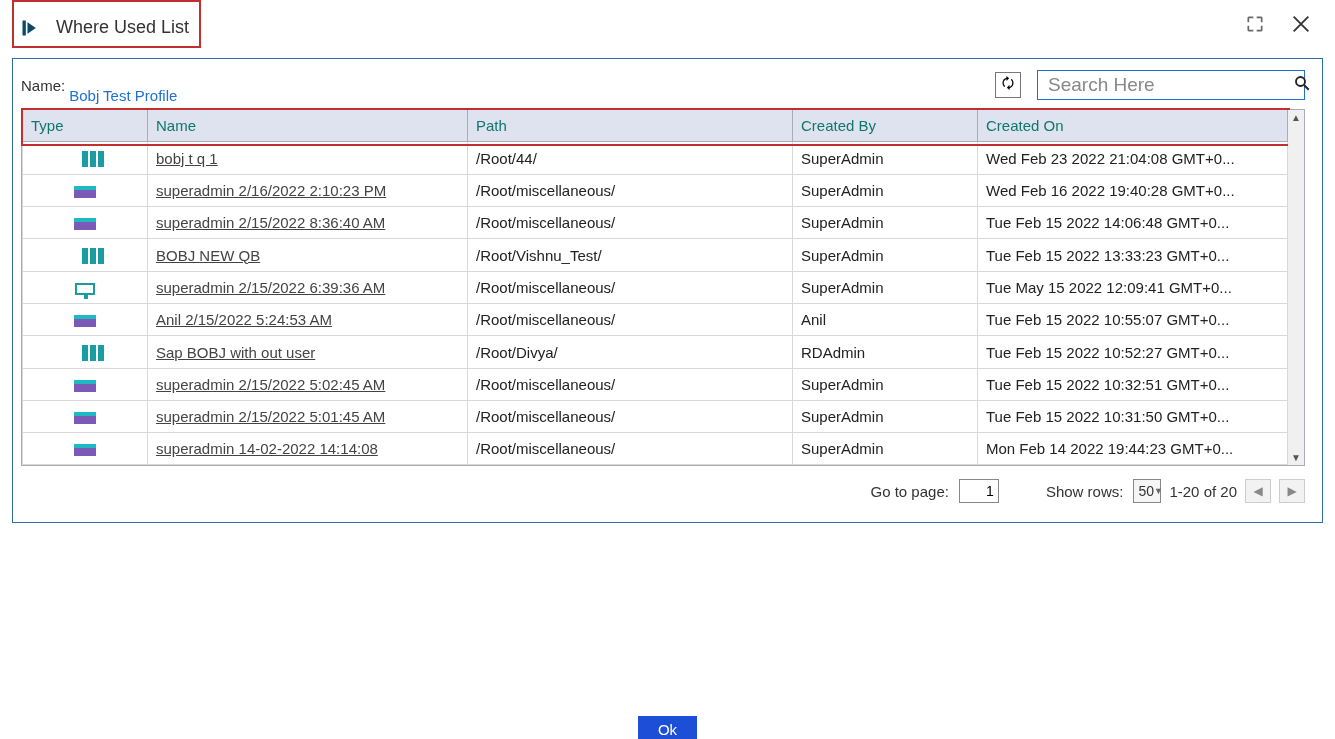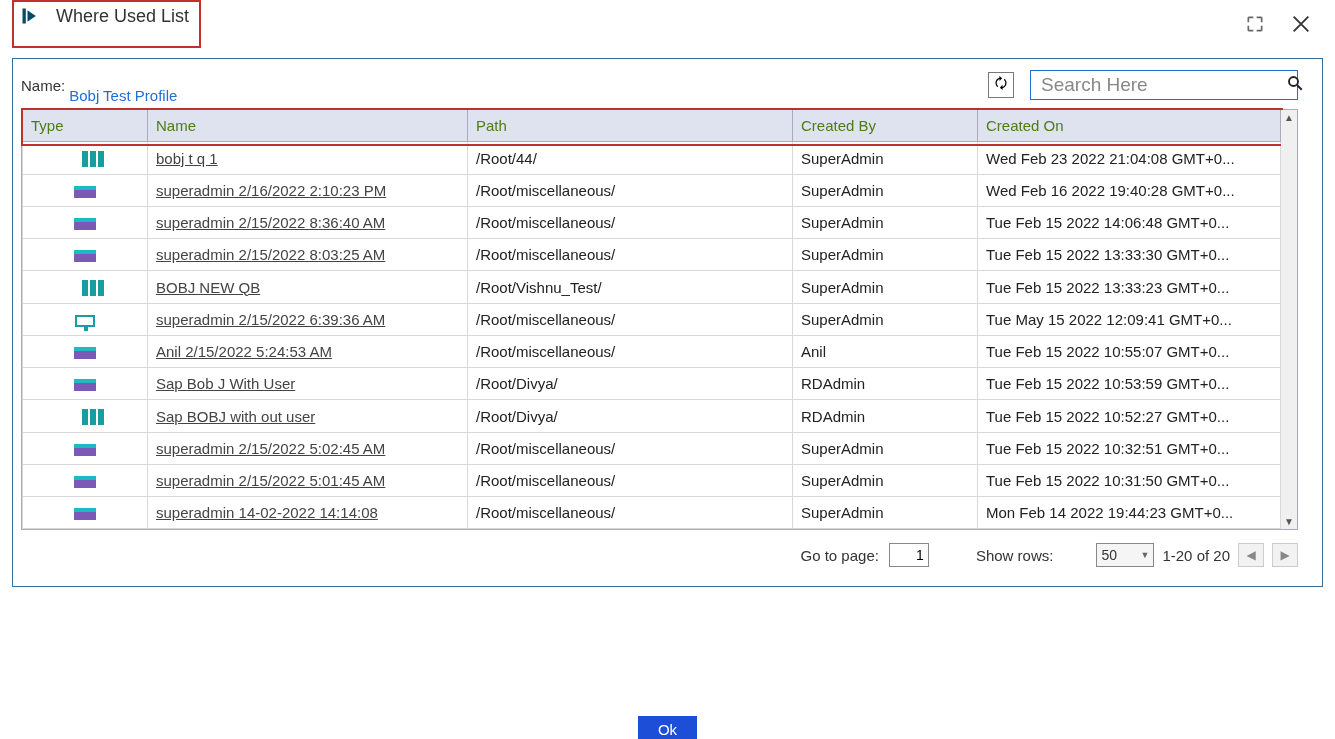--- a/index.html
+++ b/index.html
@@ -17,21 +17,21 @@
     position: relative;
   }
   .titlebar {
     height: 48px;
     display: flex;
     align-items: center;
     padding: 0 12px;
   }
   .title-group {
     display: flex;
-    align-items: flex-start;
+    align-items: flex-end;
     gap: 16px;
     border: 2px solid #c2302e;
     padding: 4px 10px 8px 6px;
     height: 48px;
   }
   .title-icon {
     width: 20px;
     height: 20px;
     display: inline-block;
   }
@@ -51,21 +51,21 @@
     height: 24px;
     cursor: pointer;
     display: flex;
     align-items: center;
     justify-content: center;
     color: #555;
   }
   .body-area {
     margin: 10px 12px 0 12px;
     border: 1px solid #2f6fa3;
-    padding: 8px 24px 10px 8px;
+    padding: 8px 17px 10px 8px;
   }
   .toolbar {
     display: flex;
     align-items: center;
     height: 36px;
     margin-bottom: 6px;
   }
   .name-label {
     color: #333;
     font-size: 15px;
@@ -144,21 +144,21 @@
   table {
     border-collapse: collapse;
     width: calc(100% - 16px);
     table-layout: fixed;
   }
   thead th {
     text-align: left;
     background: #dfe3ef;
     font-weight: normal;
     font-size: 15px;
-    color: #4d7c0f;
+    color: #0f766e;
     padding: 7px 8px;
     border: 1px solid #aab;
     border-top: none;
   }
   tbody td {
     border: 1px solid #d8d8d8;
     padding: 7px 8px;
     font-size: 15px;
     color: #222;
     white-space: nowrap;
@@ -186,30 +186,29 @@
   .footer-label { margin-right: 2px; margin-left: 39px; }
   .page-input {
     width: 40px;
     height: 24px;
     border: 1px solid #888;
     text-align: right;
     padding-right: 4px;
     font-size: 14px;
   }
   .rows-select {
-    width: 58px;
+    width: 28px;
     height: 24px;
     border: 1px solid #888;
     background: #f5f5f5;
     display: inline-flex;
     align-items: center;
     justify-content: space-between;
     padding: 0 4px;
     font-size: 14px;
-    margin-left: 33px;
   }
   .rows-select .tri { font-size: 9px; color: #666; }
   .pager-btn {
     width: 26px;
     height: 24px;
     border: 1px solid #ccc;
     background: #f2f2f2;
     color: #888;
     display: inline-flex;
     align-items: center;
@@ -345,53 +344,39 @@
               <td>Wed Feb 16 2022 19:40:28 GMT+0...</td>
             </tr>
             <tr>
               <td class="col-type"><span class="type-ic ic-b"></span></td>
               <td class="name-cell"><a href="#">superadmin 2/15/2022 8:36:40 AM</a></td>
               <td>/Root/miscellaneous/</td>
               <td>SuperAdmin</td>
               <td>Tue Feb 15 2022 14:06:48 GMT+0...</td>
             </tr>
             <tr>
-              <td class="col-type"><span class="type-ic ic-b"></span></td>
-              <td class="name-cell"><a href="#">superadmin 2/15/2022 8:03:25 AM</a></td>
-              <td>/Root/miscellaneous/</td>
-              <td>SuperAdmin</td>
-              <td>Tue Feb 15 2022 13:33:30 GMT+0...</td>
-            </tr>
-            <tr>
               <td class="col-type"><span class="type-ic ic-a"></span></td>
               <td class="name-cell"><a href="#">BOBJ NEW QB</a></td>
               <td>/Root/Vishnu_Test/</td>
               <td>SuperAdmin</td>
               <td>Tue Feb 15 2022 13:33:23 GMT+0...</td>
             </tr>
             <tr>
               <td class="col-type"><span class="type-ic ic-c"></span></td>
               <td class="name-cell"><a href="#">superadmin 2/15/2022 6:39:36 AM</a></td>
               <td>/Root/miscellaneous/</td>
               <td>SuperAdmin</td>
               <td>Tue May 15 2022 12:09:41 GMT+0...</td>
             </tr>
             <tr>
               <td class="col-type"><span class="type-ic ic-b"></span></td>
               <td class="name-cell"><a href="#">Anil 2/15/2022 5:24:53 AM</a></td>
               <td>/Root/miscellaneous/</td>
               <td>Anil</td>
               <td>Tue Feb 15 2022 10:55:07 GMT+0...</td>
-            </tr>
-            <tr>
-              <td class="col-type"><span class="type-ic ic-b"></span></td>
-              <td class="name-cell"><a href="#">Sap Bob J With User</a></td>
-              <td>/Root/Divya/</td>
-              <td>RDAdmin</td>
-              <td>Tue Feb 15 2022 10:53:59 GMT+0...</td>
             </tr>
             <tr>
               <td class="col-type"><span class="type-ic ic-a"></span></td>
               <td class="name-cell"><a href="#">Sap BOBJ with out user</a></td>
               <td>/Root/Divya/</td>
               <td>RDAdmin</td>
               <td>Tue Feb 15 2022 10:52:27 GMT+0...</td>
             </tr>
             <tr>
               <td class="col-type"><span class="type-ic ic-b"></span></td>

